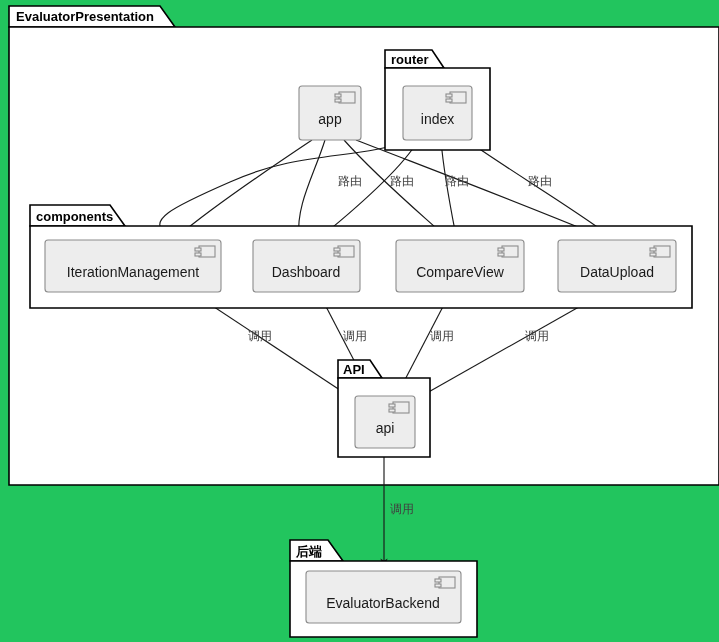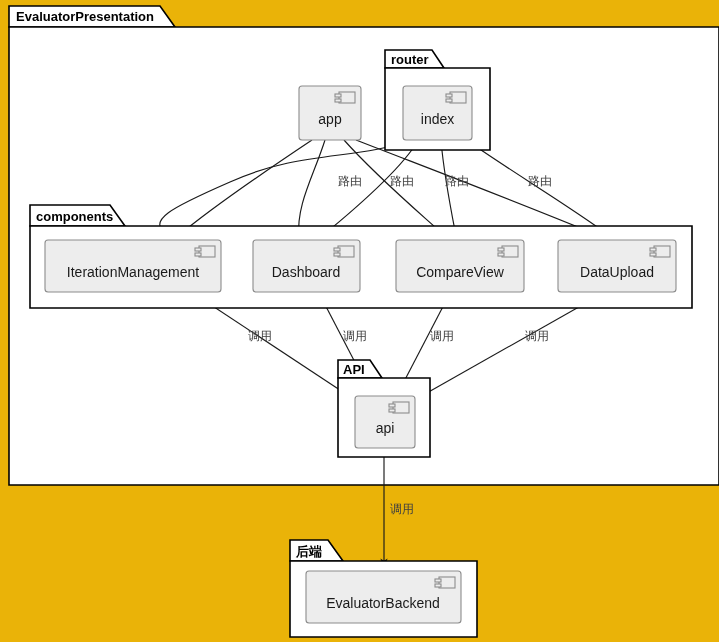--- a/index.html
+++ b/index.html
@@ -7,21 +7,21 @@
     padding: 0;
     background: #ffffff;
   }
   body {
     font-family: "Liberation Sans", "DejaVu Sans", sans-serif;
   }
   #canvas {
     position: relative;
     width: 719px;
     height: 642px;
-    background: #eab308;
+    background: #22c55e;
     overflow: hidden;
   }
   #diagram-svg {
     position: absolute;
     left: 0;
     top: 0;
     width: 719px;
     height: 642px;
   }
   .pkg-label {

